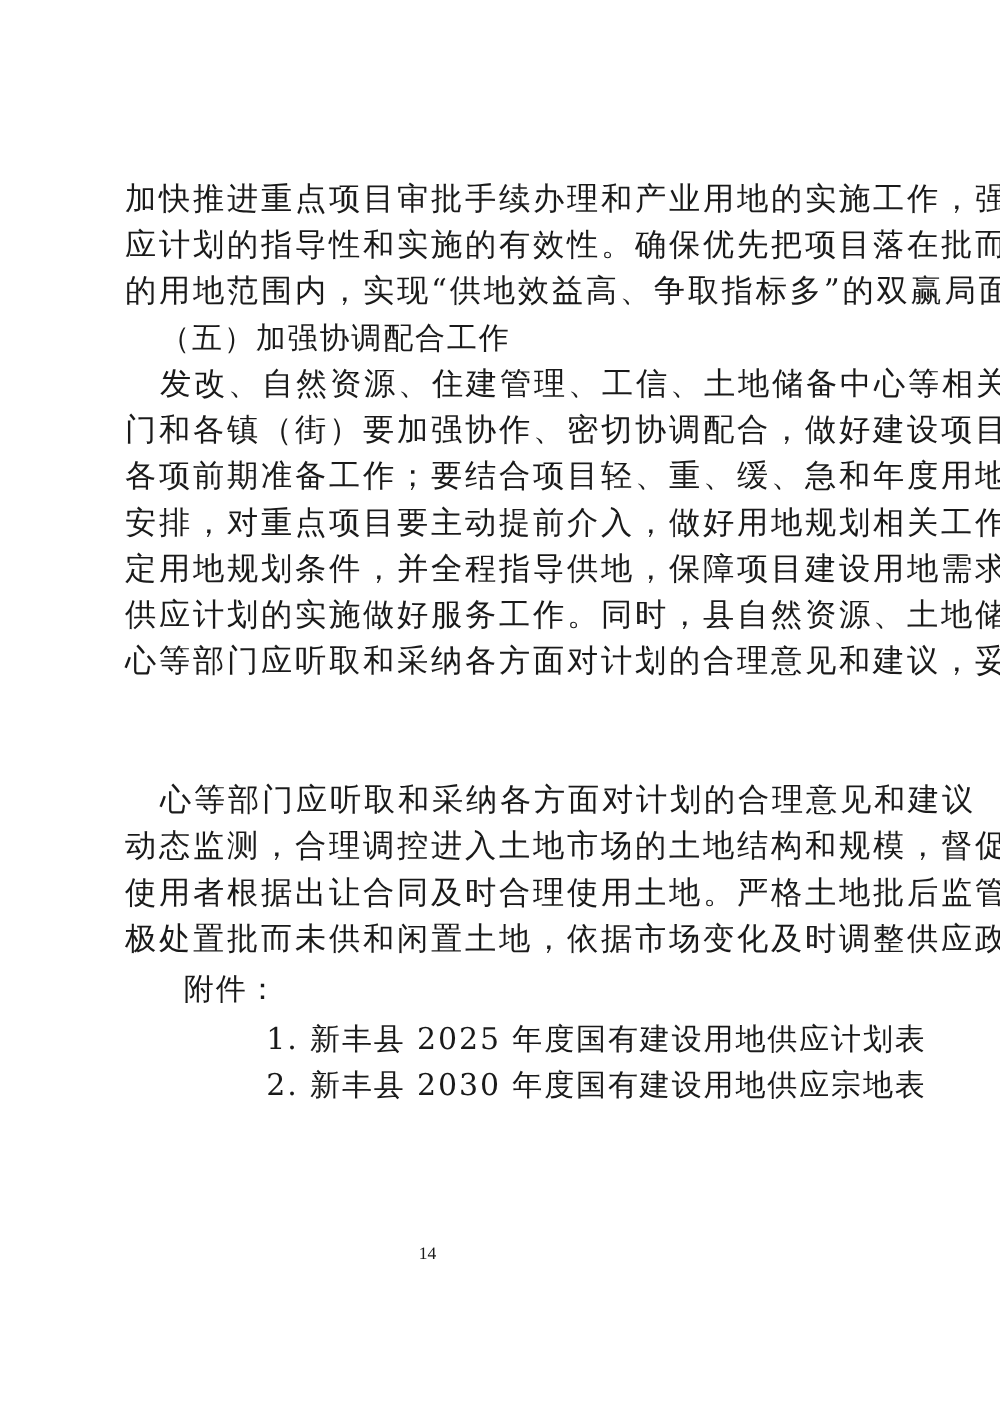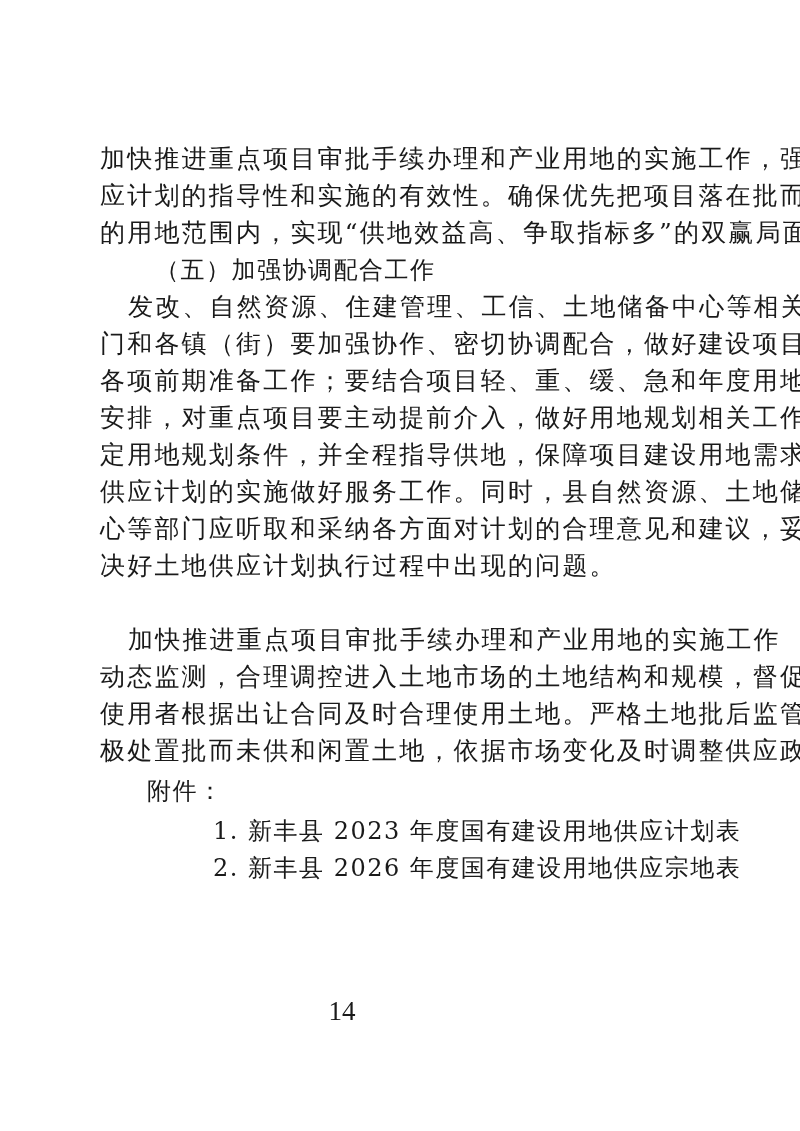--- a/index.html
+++ b/index.html
@@ -4,50 +4,49 @@
 <style>
   html, body { margin: 0; padding: 0; background: #ffffff; }
   body { width: 800px; height: 1131px; position: relative; overflow: hidden;
          font-family: "DejaVu Serif", "Liberation Serif", serif; color: #1a1a1a; }
   .page { position: absolute; left: 0; top: 0; width: 800px; height: 1131px; background: #fff; }
   .line { position: absolute; left: 100px; width: 610px; height: 30px;
           font-size: 25px; line-height: 30px; white-space: nowrap;
           letter-spacing: 2.2px; }
   .line.indent { left: 128px; }
   .heading { position: absolute; left: 128px; font-size: 24px; line-height: 30px;
-             white-space: nowrap; letter-spacing: 1.5px; margin-left: 27px; }
+             white-space: nowrap; letter-spacing: 1.5px; }
   .attach { position: absolute; font-size: 24px; line-height: 30px; white-space: nowrap;
             letter-spacing: 1.5px; }
   .pagenum { position: absolute; left: 0; width: 684px; top: 996px; text-align: center;
-             font-family: "Liberation Serif", serif; font-size: 27px; }
+             font-family: "Liberation Serif", serif; font-size: 14px; }
 </style>
 </head>
 <body>
 
 <div class="page">
 
   <div class="line" style="top:144px">加快推进重点项目审批手续办理和产业用地的实施工作，强化供</div>
   <div class="line" style="top:181px">应计划的指导性和实施的有效性。确保优先把项目落在批而未供</div>
   <div class="line" style="top:218px">的用地范围内，实现“供地效益高、争取指标多”的双赢局面。</div>
 
   <div class="heading" style="top:255px">（五）加强协调配合工作</div>
   <div class="line indent" style="top:292px; width:582px">发改、自然资源、住建管理、工信、土地储备中心等相关部</div>
   <div class="line" style="top:329px">门和各镇（街）要加强协作、密切协调配合，做好建设项目用地</div>
   <div class="line" style="top:366px">各项前期准备工作；要结合项目轻、重、缓、急和年度用地报批</div>
   <div class="line" style="top:403px">安排，对重点项目要主动提前介入，做好用地规划相关工作，确</div>
   <div class="line" style="top:440px">定用地规划条件，并全程指导供地，保障项目建设用地需求，为</div>
   <div class="line" style="top:477px">供应计划的实施做好服务工作。同时，县自然资源、土地储备中</div>
   <div class="line" style="top:514px">心等部门应听取和采纳各方面对计划的合理意见和建议，妥善解</div>
-  <div class="line" style="top:551px">决好土地供应计划执行过程中出现的问题。</div>
 
-  <div class="line indent" style="top:625px; width:582px">加快推进重点项目审批手续办理和产业用地的实施工作</div>
+  <div class="line indent" style="top:625px; width:582px">心等部门应听取和采纳各方面对计划的合理意见和建议</div>
   <div class="line" style="top:662px">动态监测，合理调控进入土地市场的土地结构和规模，督促土地</div>
   <div class="line" style="top:699px">使用者根据出让合同及时合理使用土地。严格土地批后监管，积</div>
   <div class="line" style="top:736px">极处置批而未供和闲置土地，依据市场变化及时调整供应政策。</div>
 
   <div class="attach" style="left:147px; top:776px">附件：</div>
   <div class="attach" style="left:213px; top:816px">1.</div>
-  <div class="attach" style="left:248px; top:816px">新丰县 2023 年度国有建设用地供应计划表</div>
+  <div class="attach" style="left:248px; top:816px">新丰县 2025 年度国有建设用地供应计划表</div>
   <div class="attach" style="left:213px; top:853px">2.</div>
-  <div class="attach" style="left:248px; top:853px">新丰县 2026 年度国有建设用地供应宗地表</div>
+  <div class="attach" style="left:248px; top:853px">新丰县 2030 年度国有建设用地供应宗地表</div>
 
   <div class="pagenum">14</div>
 </div>
 
 </body></html>

